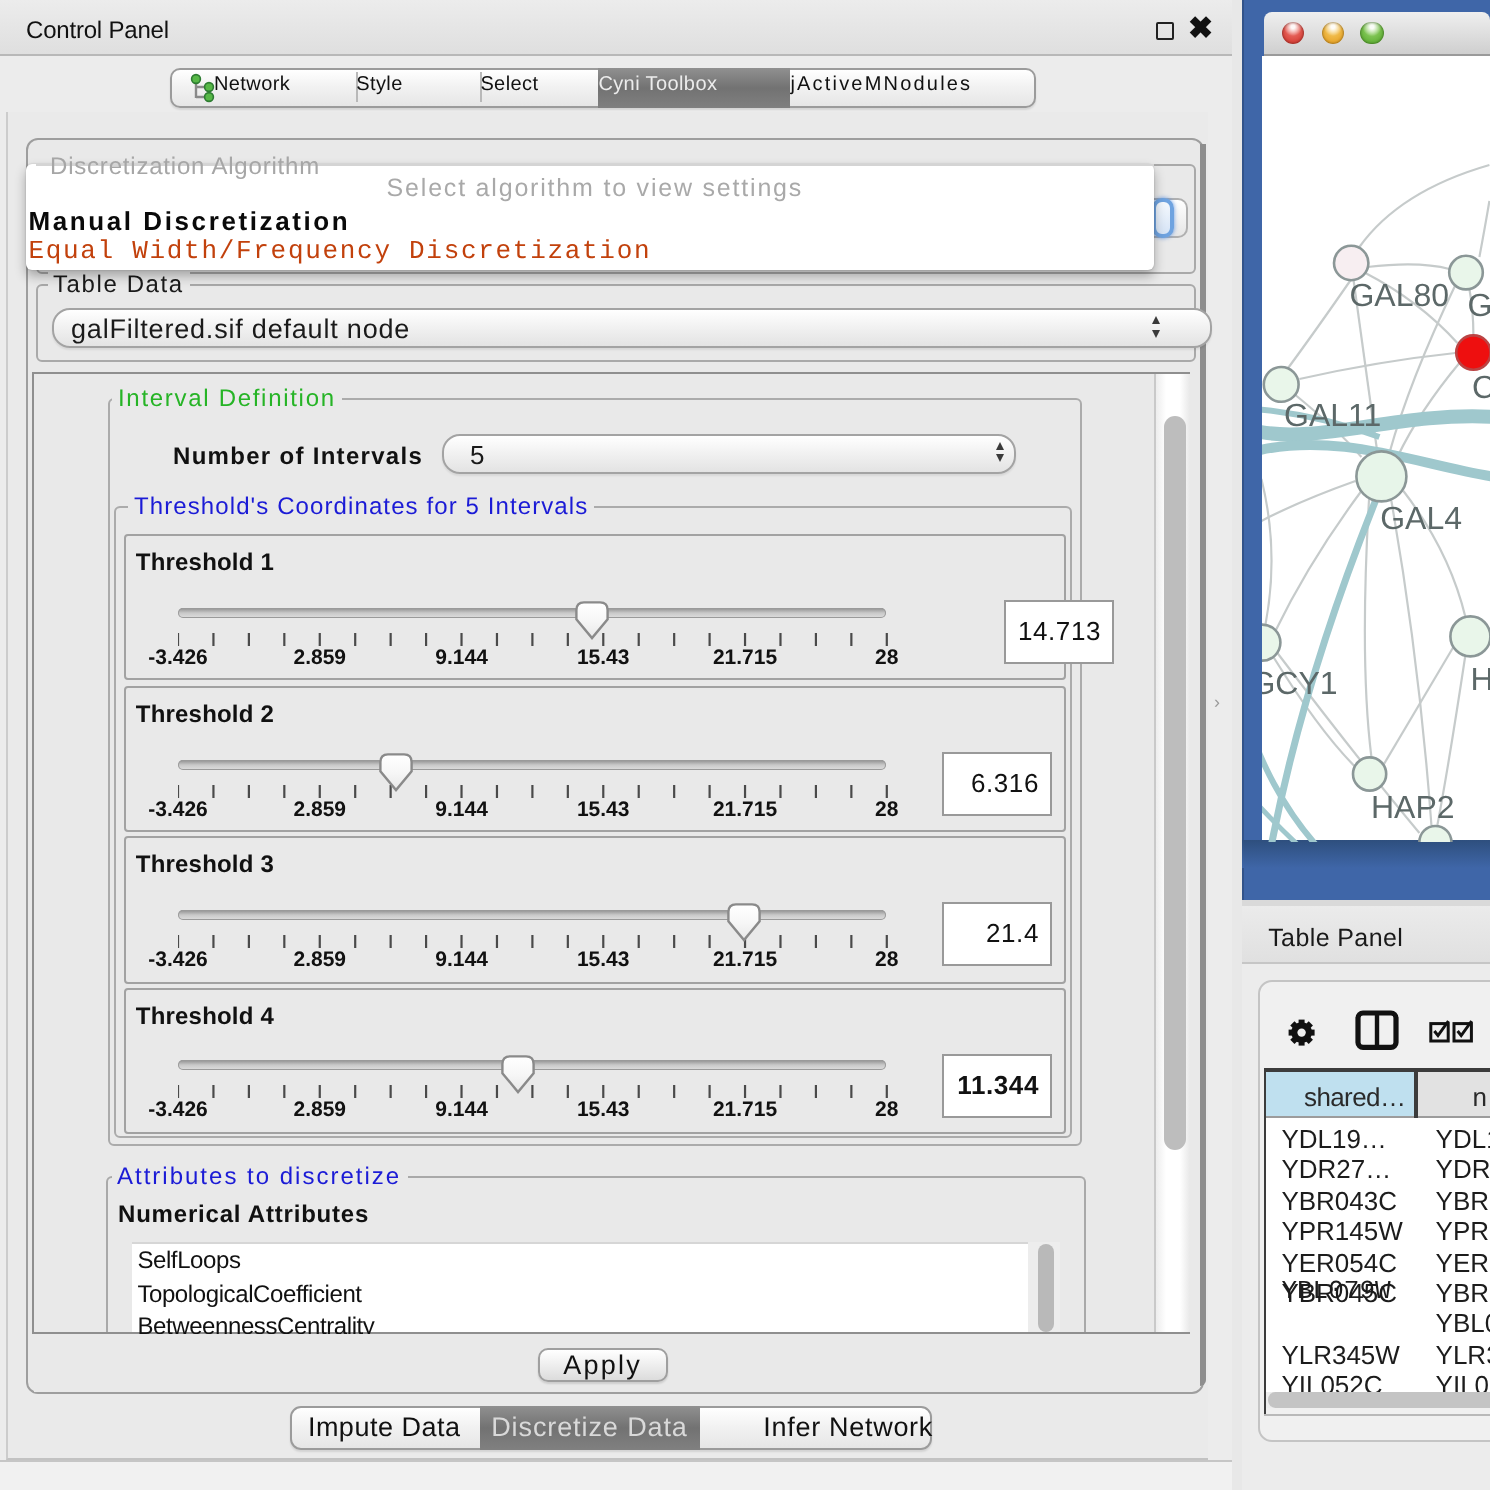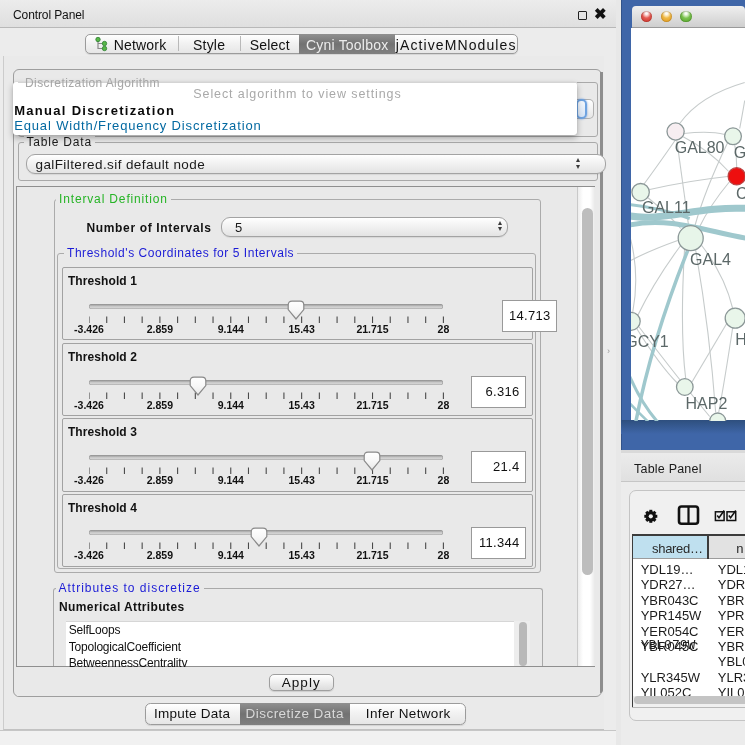--- a/index.html
+++ b/index.html
@@ -13,21 +13,21 @@
 .updn { position:absolute; width:5px; }
 .updn .u { width:0;height:0;border-left:2.5px solid transparent;border-right:2.5px solid transparent;border-bottom:4.5px solid #3a3a3a; margin-bottom:2.4px;}
 .updn .d { width:0;height:0;border-left:2.5px solid transparent;border-right:2.5px solid transparent;border-top:4.5px solid #3a3a3a;}
 .tpanel { position:absolute; border:1px solid #a2a2a2; border-radius:2px; }
 .thname { position:absolute; font-size:12px; font-weight:bold; color:#111; letter-spacing:0.1px; }
 .track { position:absolute; height:5px; border-radius:2.5px; background:linear-gradient(#8e8e8e,#c9c9c9 50%, #dedede); box-shadow:inset 0 0 0 0.5px #9a9a9a;}
 .tlab { position:absolute; font-size:10.5px; font-weight:bold; color:#111; transform:translateX(-50%); }
 .vfield { position:absolute; width:55px; height:32px; background:#fff; border:1px solid #999;
   font-size:13px; color:#111; text-align:right; padding:0 5px 0 0; line-height:30px; letter-spacing:0.3px;}
 .row { position:absolute; font-size:13px; color:#1c1c1c; }
-.tabt { position:absolute; text-align:center; font-size:14px; color:#111; letter-spacing:0.2px; }
+.tabt { position:absolute; text-align:left; font-size:10px; color:#111; letter-spacing:0.2px; }
 </style></head>
 <body>
 
 <div class="abs" style="left:0;top:0;width:616px;height:28px;background:linear-gradient(#ececec,#dfdfdf);border-bottom:1px solid #b8b8b8;"></div>
 <div class="abs" style="left:13px;top:7.5px;font-size:12px;color:#111;letter-spacing:-0.1px;">Control Panel</div>
 <div class="abs" style="left:578px;top:11px;width:9px;height:9px;border:1.5px solid #222;border-radius:1px;"></div>
 <div class="abs" style="left:594px;top:5px;font-size:15px;font-weight:bold;color:#111;">✖</div>
 <div class="abs" style="left:85px;top:34px;width:432.5px;height:19.5px;background:linear-gradient(#ffffff,#f2f2f2 45%,#e6e6e6);border:1px solid #9b9b9b;border-radius:5px;box-shadow:0 1px 1px rgba(0,0,0,0.1);"></div>
 <div class="abs" style="left:178.1px;top:36px;width:1px;height:15px;background:#b9b9b9;"></div>
 <div class="abs" style="left:240.2px;top:36px;width:1px;height:15px;background:#b9b9b9;"></div>
@@ -223,43 +223,43 @@
   </svg>
 <div class="tlab" style="left:89.0px;top:549.4px;">-3.426</div>
 <div class="tlab" style="left:159.9px;top:549.4px;">2.859</div>
 <div class="tlab" style="left:230.8px;top:549.4px;">9.144</div>
 <div class="tlab" style="left:301.6px;top:549.4px;">15.43</div>
 <div class="tlab" style="left:372.5px;top:549.4px;">21.715</div>
 <div class="tlab" style="left:443.4px;top:549.4px;">28</div>
 <svg class="abs" style="left:250.0px;top:526.6px;" width="18" height="20" viewBox="0 0 18 20">
 <path d="M1.2,5 Q1.2,1.2 5,1.2 L13,1.2 Q16.8,1.2 16.8,5 L16.8,9.6 L9,19 L1.2,9.6 Z" fill="url(#thg)" stroke="#8a8a8a" stroke-width="1.2"></path>
   </svg>
-<div class="vfield" style="left:470.5px;top:526.6px;">11.344</div>
+<div class="vfield" style="left:470.5px;top:526.6px;font-weight:bold;">11.344</div>
 <div class="grp" style="left:53.2px;top:588px;width:489.8px;height:78px;border-bottom:none;border-radius:3px 3px 0 0;"></div>
 <div class="gtitle" style="left:55.5px;top:582px;color:#1b1bd6;letter-spacing:1.0px;">Attributes to discretize</div>
 <div class="abs" style="left:59px;top:599.5px;font-size:12px;font-weight:bold;color:#111;letter-spacing:0.4px;">Numerical Attributes</div>
 <div class="abs" style="left:66px;top:620.7px;width:448.4px;height:45.3px;background:#fff;border-top:1px solid #d6d6d6;"></div>
 <div class="abs" style="left:514.4px;top:620.7px;width:15.6px;height:45.3px;background:#ededed;"></div>
 <div class="abs" style="left:518.8px;top:621.6px;width:8.7px;height:44.4px;background:#b9b9b9;border-radius:4.3px;"></div>
 <div class="abs" style="left:68.7px;top:623.3px;font-size:12px;letter-spacing:-0.2px;color:#111;">SelfLoops</div>
 <div class="abs" style="left:68.7px;top:639.6px;font-size:12px;letter-spacing:-0.2px;color:#111;">TopologicalCoefficient</div>
 <div class="abs" style="left:68.7px;top:655.9px;font-size:12px;letter-spacing:-0.2px;color:#111;">BetweennessCentrality</div>
 <div class="abs" style="left:17px;top:667px;width:578px;height:29px;background:#e9e9e9;"></div>
 <div class="abs" style="left:269px;top:673.9px;width:64.6px;height:17.4px;border:1px solid #9f9f9f;border-radius:5px;background:linear-gradient(#ffffff,#f0f0f0 45%,#dcdcdc);font-size:13.5px;letter-spacing:1.1px;color:#111;text-align:center;line-height:16px;box-shadow:0 1px 1px rgba(0,0,0,0.12);">Apply</div>
 <div class="abs" style="left:144.6px;top:702.5px;width:321.9px;height:22px;background:linear-gradient(#ffffff,#f2f2f2 45%,#e6e6e6);border:1px solid #9b9b9b;border-radius:5.5px;box-shadow:0 1px 1px rgba(0,0,0,0.1);"></div>
 <div class="abs" style="left:239.5px;top:702.5px;width:110.5px;height:22px;background:linear-gradient(#909090,#727272 50%,#808080);line-height:22px;text-align:center;font-size:13.5px;letter-spacing:0.45px;color:#d9d9d9;">Discretize Data</div>
 <div class="abs" style="left:144.6px;top:702.5px;width:95px;height:22px;line-height:22px;text-align:center;font-size:13.5px;letter-spacing:0.25px;color:#111;">Impute Data</div>
-<div class="abs" style="left:350px;top:702.5px;width:116.5px;height:22px;line-height:22px;text-align:center;font-size:13.5px;letter-spacing:0.35px;color:#111;">Infer Network</div>
+<div class="abs" style="left:350px;top:702.5px;width:116.5px;height:22px;line-height:22px;text-align:right;font-size:13.5px;letter-spacing:0.35px;color:#111;">Infer Network</div>
 <div class="abs" style="left:0;top:729.5px;width:616px;height:15.5px;background:#f1f1f1;border-top:1px solid #c6c6c6;"></div>
 <div class="abs" style="left:13px;top:82px;width:564px;height:53.2px;background:#ffffff;border-radius:3px;box-shadow:0 3px 6px rgba(0,0,0,0.3), 0 0 1px rgba(0,0,0,0.2);"></div>
 <div class="abs" style="left:18px;top:82px;width:559px;height:1px;background:#d4d4d4;"></div>
 <div class="abs" style="left:25px;top:75.8px;font-size:12px;font-weight:normal;color:#a6a6a6;letter-spacing:0.4px;">Discretization Algorithm</div>
 <div class="abs" style="left:193.3px;top:87px;font-size:12.5px;color:#a9a9a9;letter-spacing:0.9px;">Select algorithm to view settings</div>
 <div class="abs" style="left:14.2px;top:102.8px;font-size:13px;font-weight:bold;color:#0a0a0a;letter-spacing:1.3px;">Manual Discretization</div>
-<div class="abs" style="left:14.2px;top:118px;font-size:13px;color:#0369a1;letter-spacing:0.85px;">Equal Width/Frequency Discretization</div>
+<div class="abs" style="left:14.2px;top:118px;font-size:13px;color:#c2410c;letter-spacing:0.85px;font-family:Liberation Mono, monospace;">Equal Width/Frequency Discretization</div>
 <div class="abs" style="left:616px;top:0;width:5px;height:745px;background:#e8e8e8;"></div>
 <div class="abs" style="left:620.5px;top:0;width:124.5px;height:450.3px;background:#3f66a8;border-left:1px solid #32538a;"></div>
 <div class="abs" style="left:620.5px;top:420.4px;width:124.5px;height:14px;background:linear-gradient(#2e4f7e,#3f66a8);"></div>
 <div class="abs" style="left:632px;top:5.5px;width:113px;height:22px;background:linear-gradient(#efefef,#cfcfcf);border-bottom:1px solid #9a9a9a;border-radius:4px 4px 0 0;"></div>
 <div class="abs" style="left:641.0999999999999px;top:10.5px;width:11.4px;height:11.4px;border-radius:50%;background:radial-gradient(circle at 50% 22%, rgba(255,255,255,0.95) 0 9%, rgba(255,255,255,0) 45%), radial-gradient(circle at 50% 35%, #f07a72, #d63e35 75%);box-shadow:inset 0 0 1.5px rgba(0,0,0,0.55);"></div>
 <div class="abs" style="left:660.6999999999999px;top:10.5px;width:11.4px;height:11.4px;border-radius:50%;background:radial-gradient(circle at 50% 22%, rgba(255,255,255,0.95) 0 9%, rgba(255,255,255,0) 45%), radial-gradient(circle at 50% 35%, #f6ce66, #e8a428 75%);box-shadow:inset 0 0 1.5px rgba(0,0,0,0.55);"></div>
 <div class="abs" style="left:680.3px;top:10.5px;width:11.4px;height:11.4px;border-radius:50%;background:radial-gradient(circle at 50% 22%, rgba(255,255,255,0.95) 0 9%, rgba(255,255,255,0) 45%), radial-gradient(circle at 50% 35%, #9ad66f, #5faf34 75%);box-shadow:inset 0 0 1.5px rgba(0,0,0,0.55);"></div>
 <div class="abs" style="left:631.3px;top:27.5px;width:113.7px;height:392.9px;background:#ffffff;"></div>
 <svg class="abs" style="left:631.3px;top:27.5px;" width="114" height="393" viewBox="631.3 27.5 114 393">
 <g fill="none" stroke="#c6cbcb" stroke-width="1.1">

